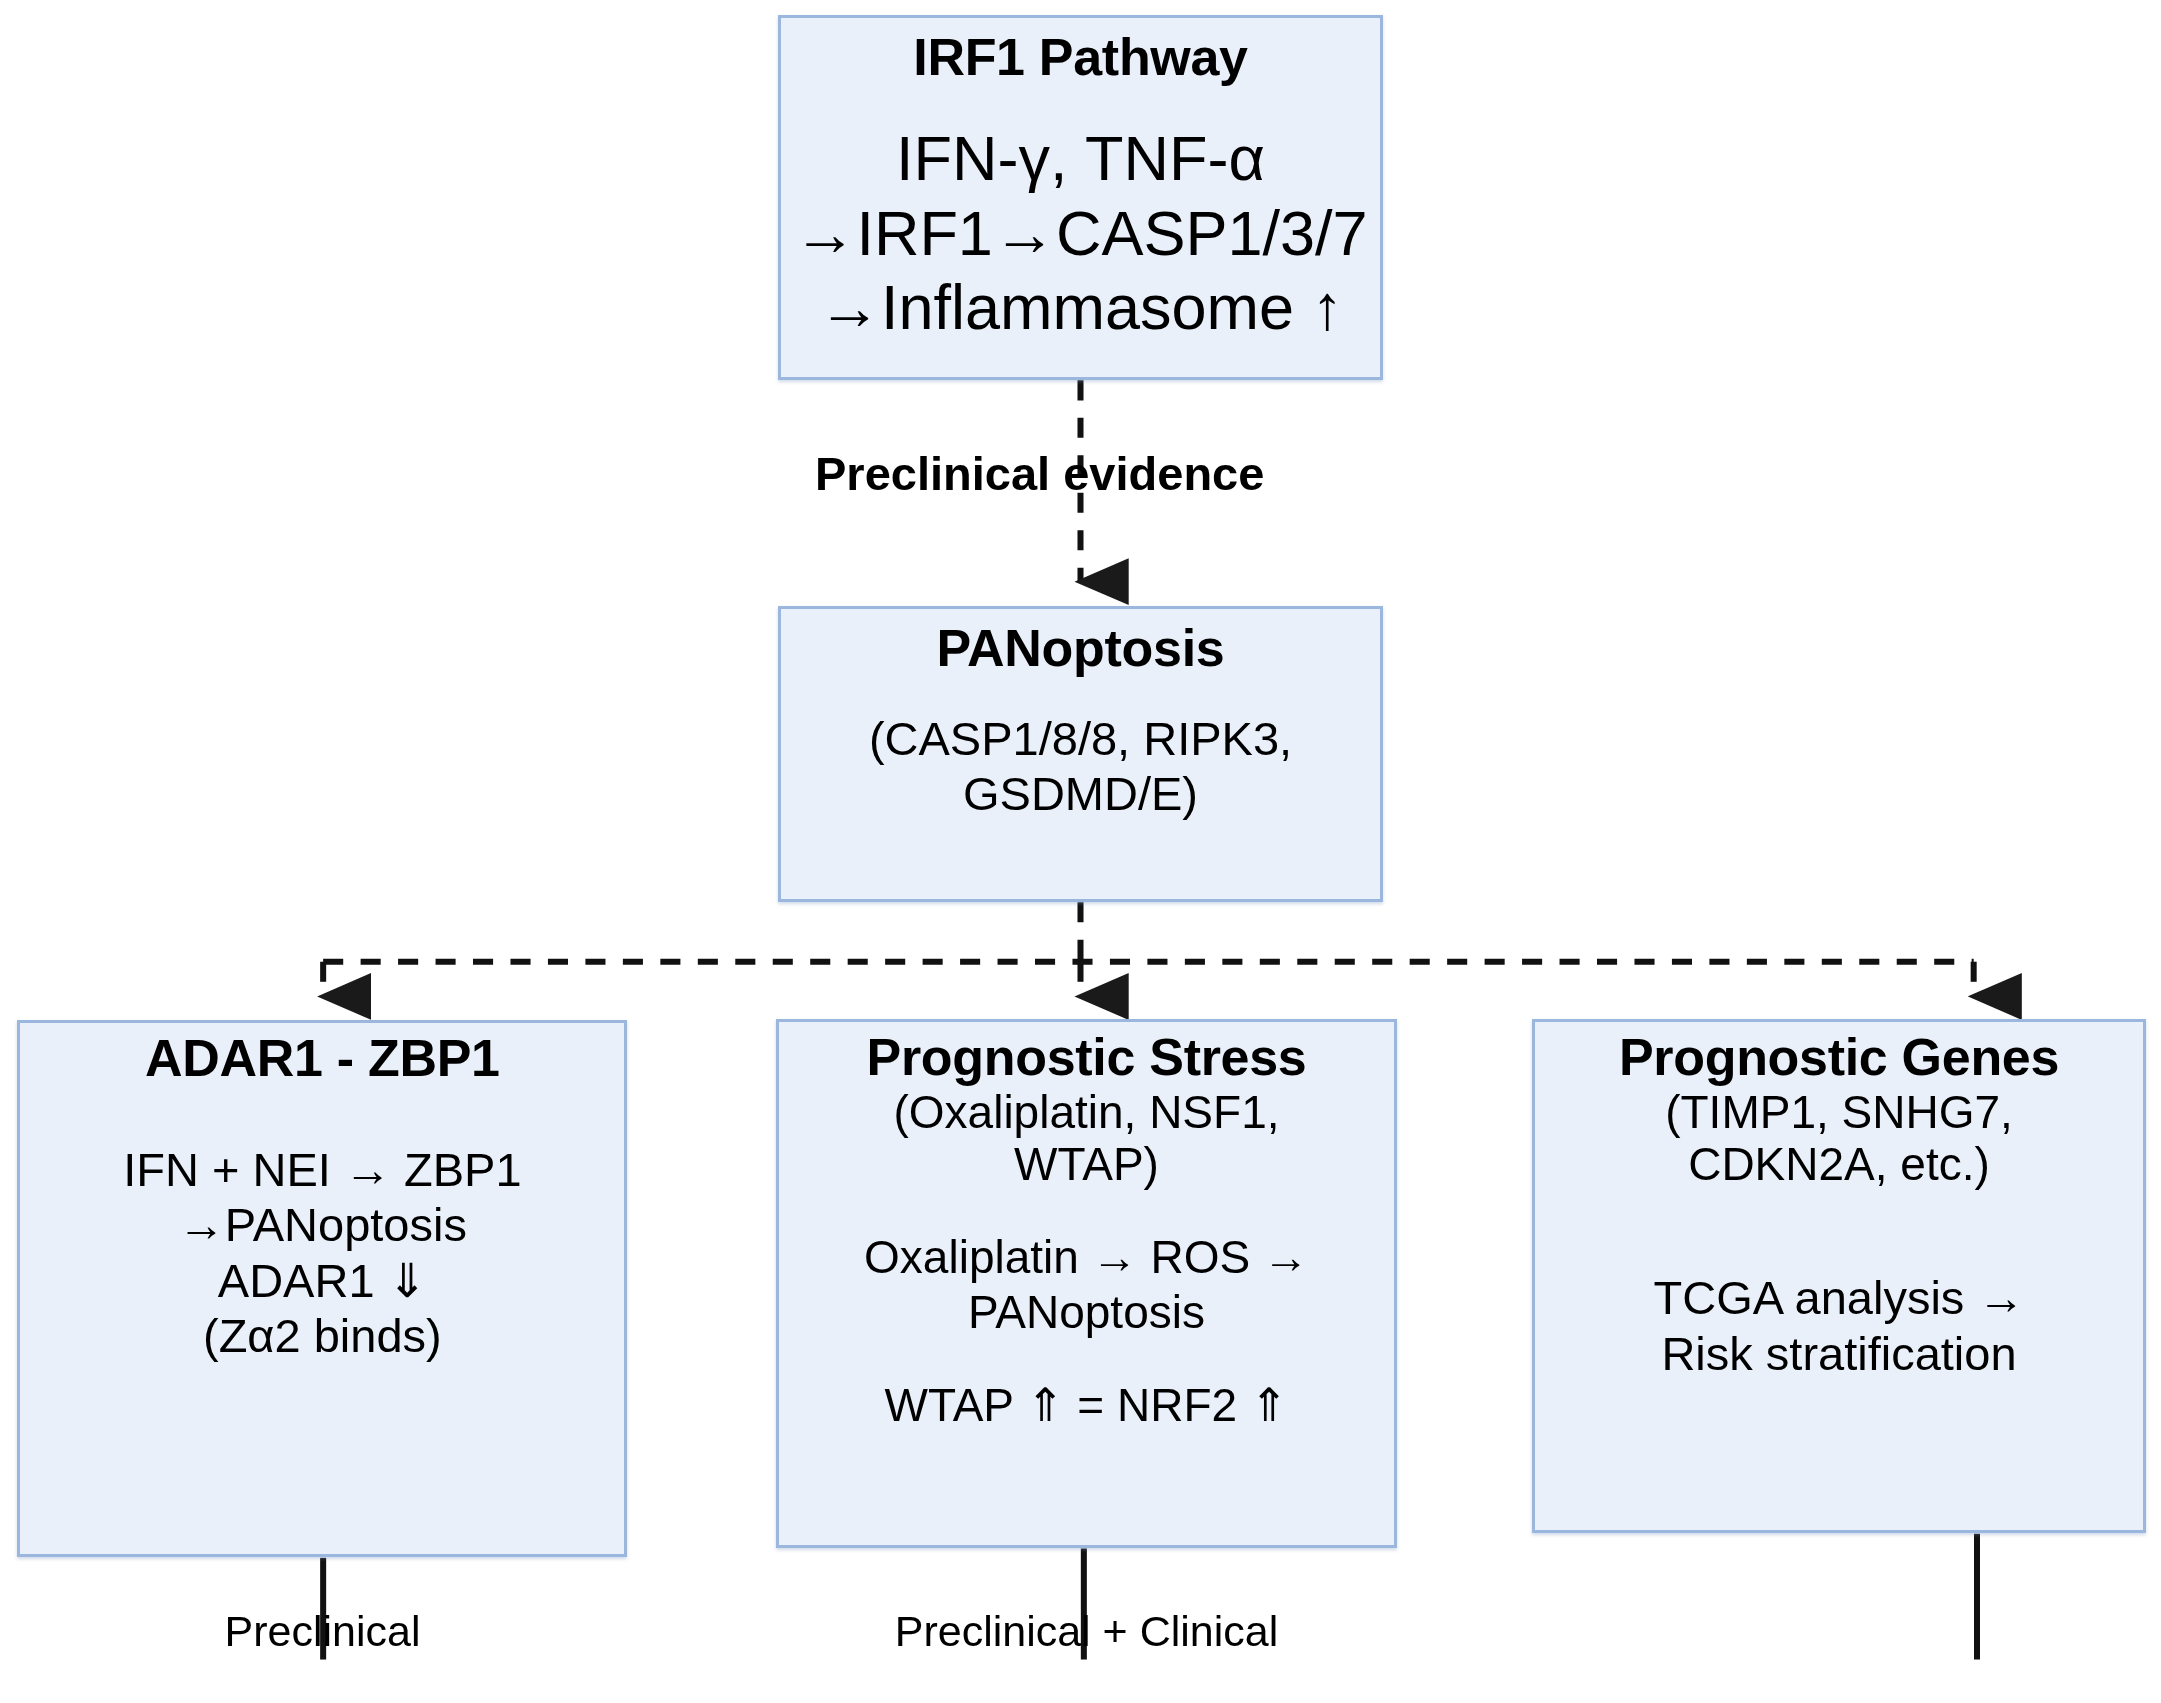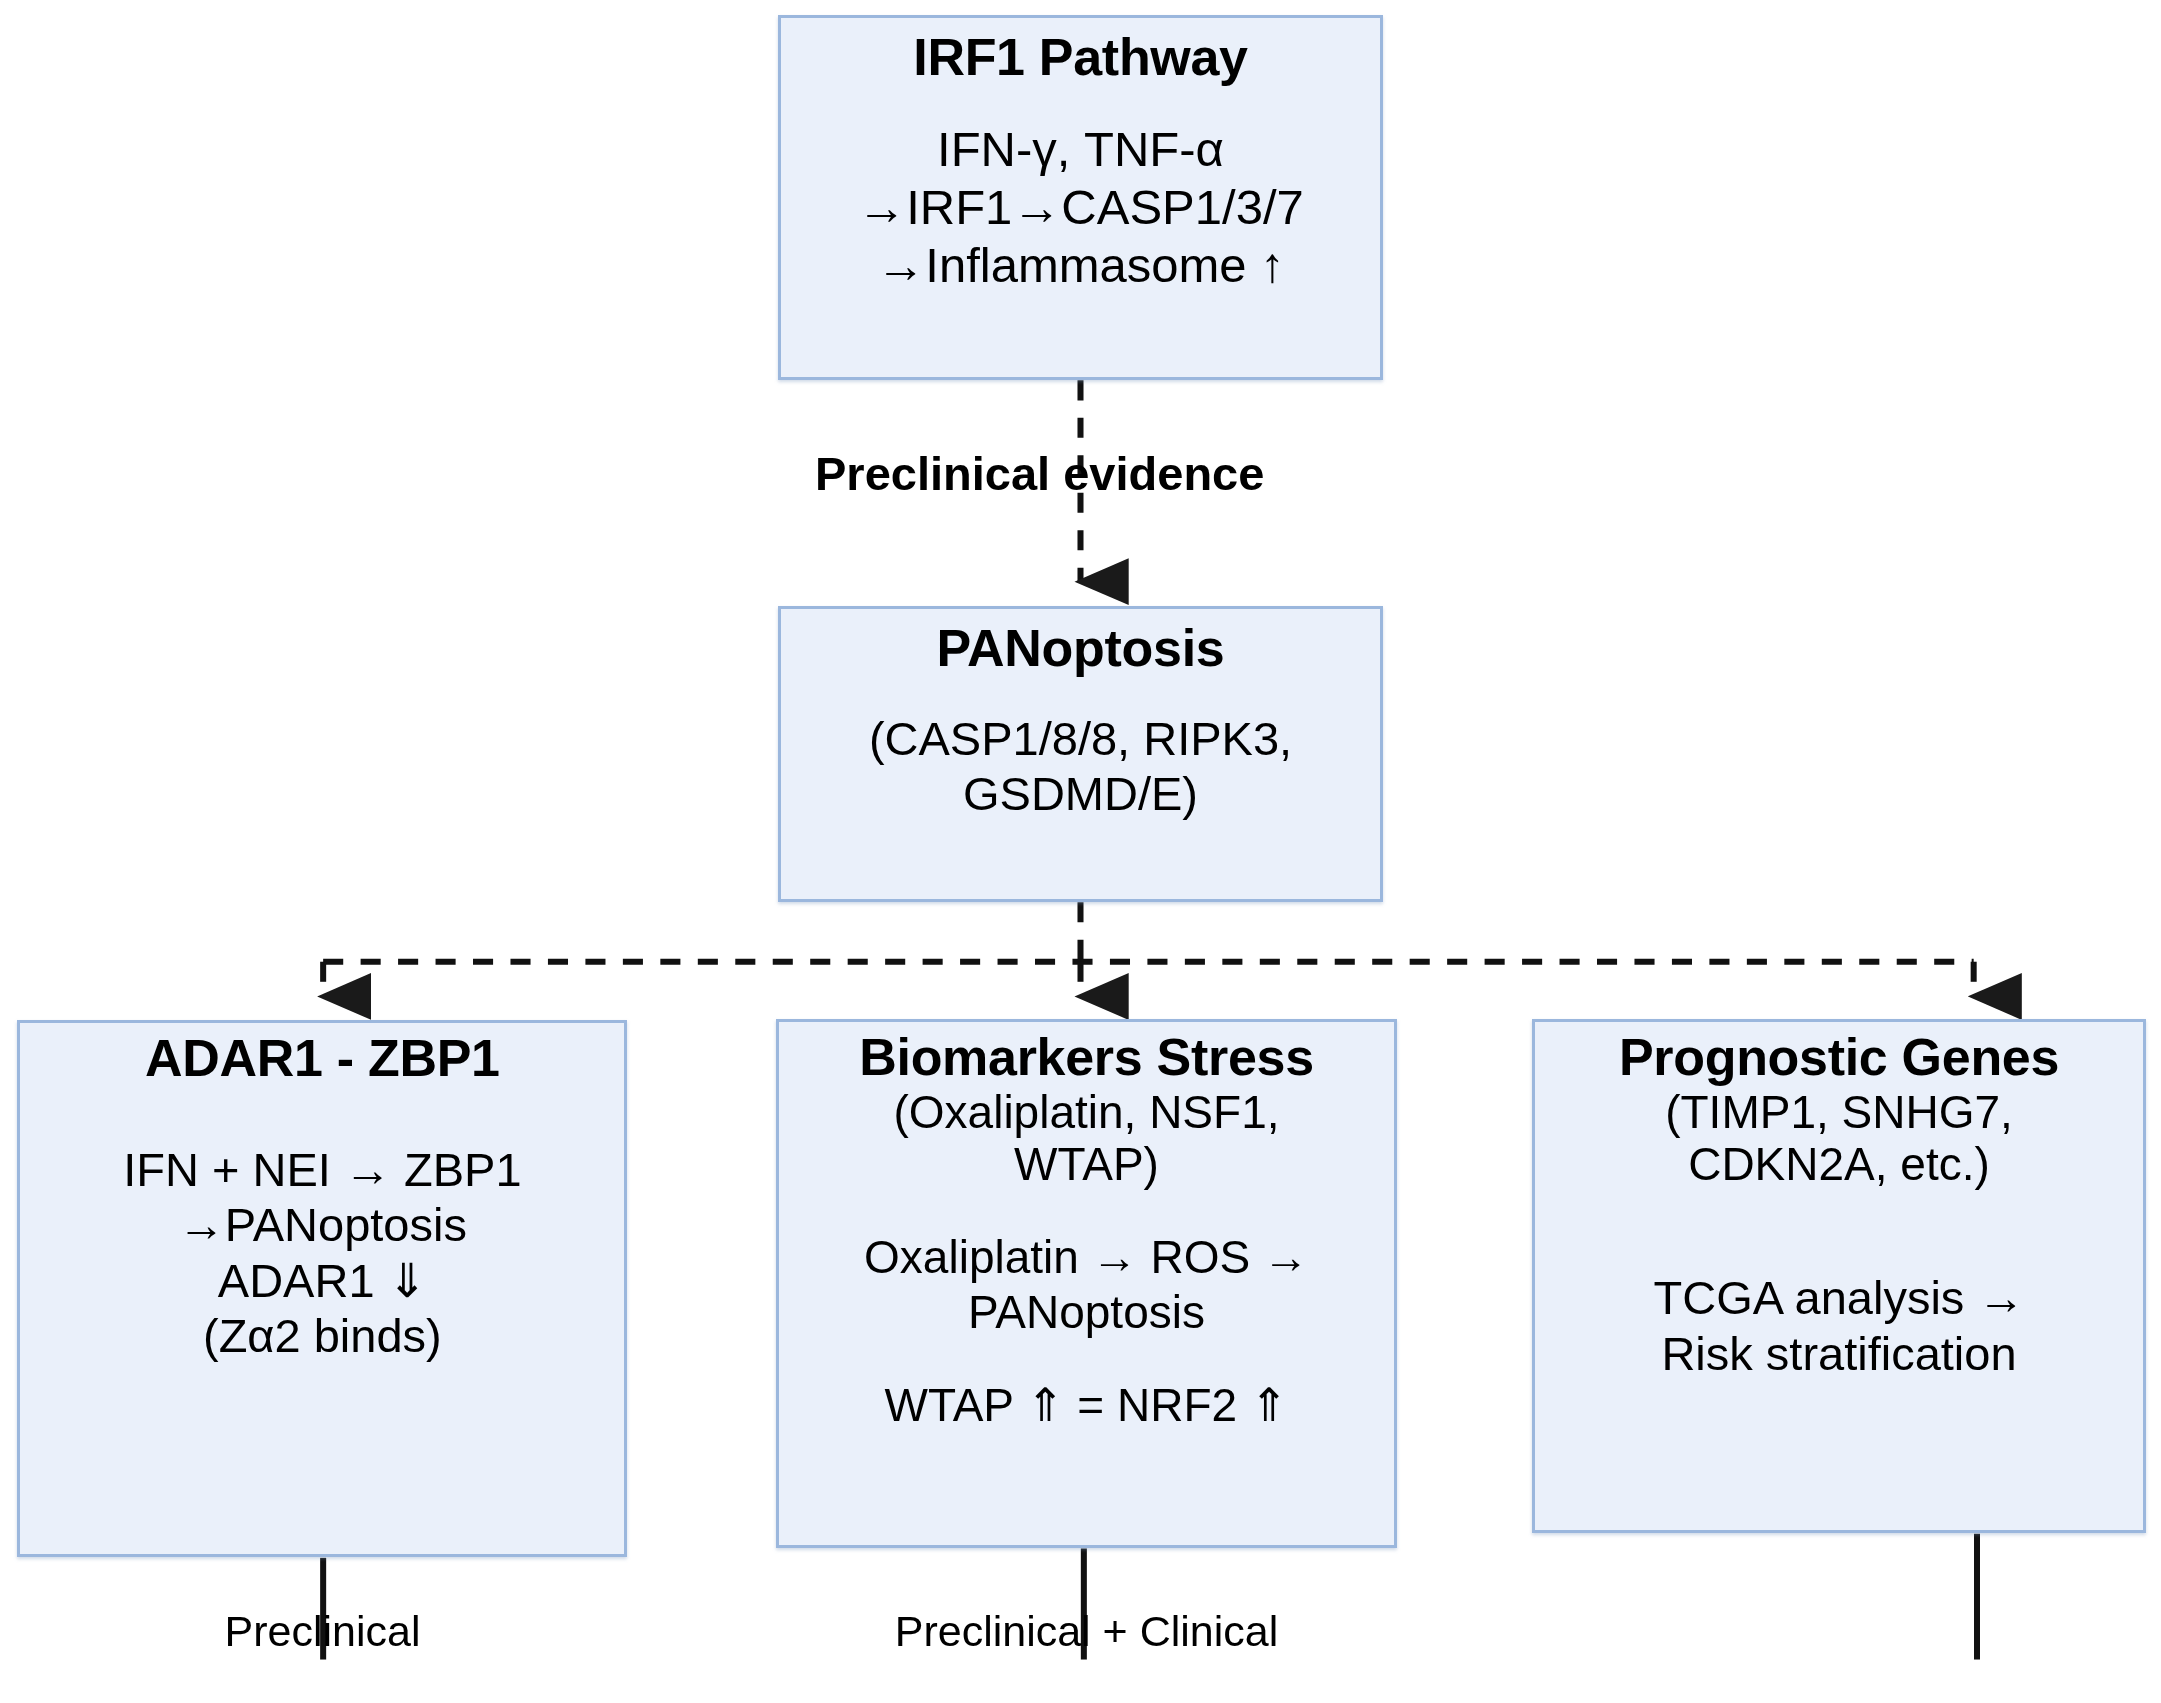--- a/index.html
+++ b/index.html
@@ -20,21 +20,21 @@
     font-weight:bold;
     line-height:1.05;
     letter-spacing:-0.3px;
   }
   .node .sub{line-height:1.12;}
   .node .body{line-height:1.18;}
 
   
   #node-irf1{left:778px;top:14.7px;width:605px;height:365px;padding-top:12px;}
   #node-irf1 .ttl{font-size:52px;}
-  #node-irf1 .body{font-size:49px;margin-top:37px;}
+  #node-irf1 .body{font-size:63px;margin-top:37px;}
 
   
   #node-panoptosis{left:778px;top:606px;width:605px;height:296px;padding-top:12px;}
   #node-panoptosis .ttl{font-size:52px;}
   #node-panoptosis .body{font-size:47px;margin-top:35px;}
 
   
   #node-adar1{left:17.4px;top:1020px;width:610px;height:537px;padding-top:8px;}
   #node-adar1 .ttl{font-size:52px;}
   #node-adar1 .sub{font-size:46px;margin-top:2.7px;}
@@ -114,21 +114,21 @@
 
   <div class="node" id="node-adar1">
     <div class="ttl">ADAR1 - ZBP1</div>
     <div class="body" style="white-space:pre-line;">IFN + NEI → ZBP1
 →PANoptosis
 ADAR1 ⇓
 (Zα2 binds)</div>
   </div>
 
   <div class="node" id="node-metabolic">
-    <div class="ttl">Biomarkers Stress</div>
+    <div class="ttl">Prognostic Stress</div>
     <div class="sub" style="white-space:pre-line;">(Oxaliplatin, NSF1,
 WTAP)</div>
     <div class="body" style="white-space:pre-line;">Oxaliplatin → ROS →
 PANoptosis</div>
     <div class="body2" style="white-space:pre-line;">WTAP ⇑ = NRF2 ⇑</div>
   </div>
 
   <div class="node" id="node-prognostic">
     <div class="ttl">Prognostic Genes</div>
     <div class="sub" style="white-space:pre-line;">(TIMP1, SNHG7,

